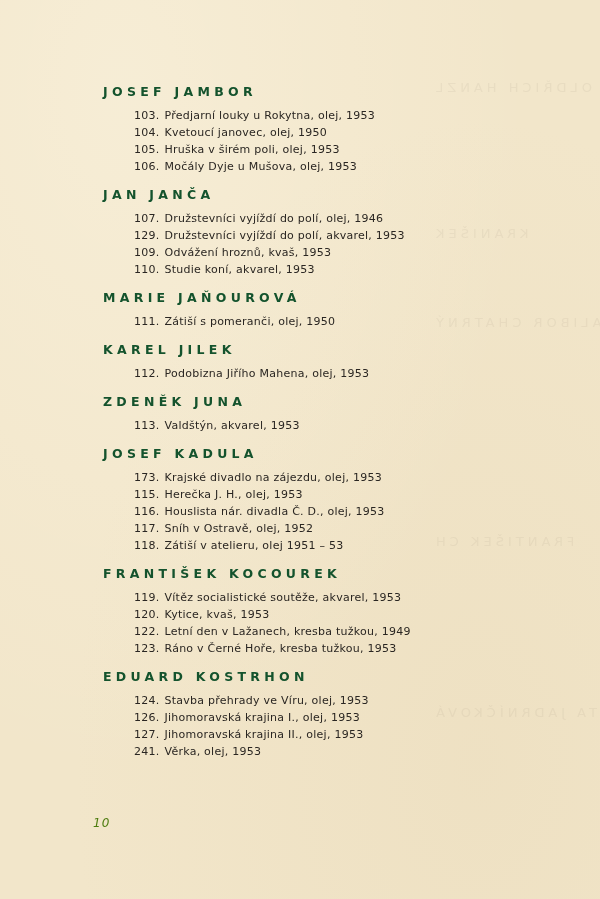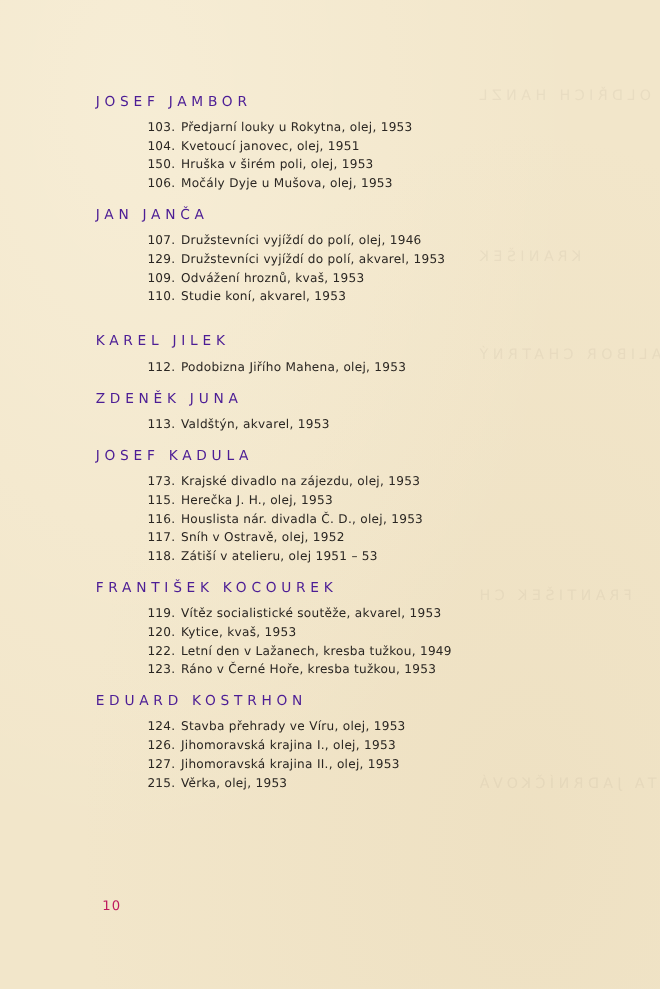--- a/index.html
+++ b/index.html
@@ -39,23 +39,23 @@
       width: 470px;
     }
     .section {
       margin: 0;
     }
     .artist {
       font-size: 12.5px;
       letter-spacing: 4.3px;
       line-height: 16px;
       height: 16px;
-      margin: 0 0 7px 0;
-      font-weight: normal;
-      color: #4c1d95;
+      margin: 0 0 7px 16px;
+      font-weight: bold;
+      color: #14532d;
     }
     .items {
       list-style: none;
       margin: 0 0 0 47px;
       padding: 0;
     }
     .item {
       font-size: 11px;
       line-height: 17px;
       height: 17px;
@@ -70,58 +70,65 @@
     }
     .gap {
       height: 12px;
     }
     .page-number {
       position: absolute;
       left: 93px;
       top: 816px;
       font-size: 12px;
       letter-spacing: 1px;
-      color: #be185d;
+      color: #4d7c0f;
+      font-style: italic;
     }
   </style>
 </head>
 <body>
 
 <div class="paper"></div>
 
 <div class="ghost" style="left:432px; top:80px;">OLDŘICH HANZL</div>
 <div class="ghost" style="left:432px; top:226px;">KRANIŠEK</div>
 <div class="ghost" style="left:432px; top:315px;">DALIBOR CHATRNÝ</div>
 <div class="ghost" style="left:432px; top:534px;">FRANTIŠEK CH</div>
 <div class="ghost" style="left:432px; top:705px;">KVĚTA JADRNÍČKOVÁ</div>
 
 <main class="content">
 
   <section class="section">
     <h2 class="artist">JOSEF JAMBOR</h2>
     <ul class="items">
       <li class="item"><span class="num">103.</span><span>Předjarní louky u Rokytna, olej, 1953</span></li>
-      <li class="item"><span class="num">104.</span><span>Kvetoucí janovec, olej, 1951</span></li>
-      <li class="item"><span class="num">150.</span><span>Hruška v širém poli, olej, 1953</span></li>
+      <li class="item"><span class="num">104.</span><span>Kvetoucí janovec, olej, 1950</span></li>
+      <li class="item"><span class="num">105.</span><span>Hruška v širém poli, olej, 1953</span></li>
       <li class="item"><span class="num">106.</span><span>Močály Dyje u Mušova, olej, 1953</span></li>
     </ul>
   </section>
   <div class="gap"></div>
 
   <section class="section">
     <h2 class="artist">JAN JANČA</h2>
     <ul class="items">
       <li class="item"><span class="num">107.</span><span>Družstevníci vyjíždí do polí, olej, 1946</span></li>
       <li class="item"><span class="num">129.</span><span>Družstevníci vyjíždí do polí, akvarel, 1953</span></li>
       <li class="item"><span class="num">109.</span><span>Odvážení hroznů, kvaš, 1953</span></li>
       <li class="item"><span class="num">110.</span><span>Studie koní, akvarel, 1953</span></li>
     </ul>
   </section>
   <div class="gap"></div>
 
+  <section class="section">
+    <h2 class="artist">MARIE JAŇOUROVÁ</h2>
+    <ul class="items">
+      <li class="item"><span class="num">111.</span><span>Zátiší s pomeranči, olej, 1950</span></li>
+    </ul>
+  </section>
   <div class="gap"></div>
 
   <section class="section">
     <h2 class="artist">KAREL JILEK</h2>
     <ul class="items">
       <li class="item"><span class="num">112.</span><span>Podobizna Jiřího Mahena, olej, 1953</span></li>
     </ul>
   </section>
   <div class="gap"></div>
 
@@ -155,19 +162,19 @@
     </ul>
   </section>
   <div class="gap"></div>
 
   <section class="section">
     <h2 class="artist">EDUARD KOSTRHON</h2>
     <ul class="items">
       <li class="item"><span class="num">124.</span><span>Stavba přehrady ve Víru, olej, 1953</span></li>
       <li class="item"><span class="num">126.</span><span>Jihomoravská krajina I., olej, 1953</span></li>
       <li class="item"><span class="num">127.</span><span>Jihomoravská krajina II., olej, 1953</span></li>
-      <li class="item"><span class="num">215.</span><span>Věrka, olej, 1953</span></li>
+      <li class="item"><span class="num">241.</span><span>Věrka, olej, 1953</span></li>
     </ul>
   </section>
 
 </main>
 
 <div class="page-number">10</div>
 
 </body></html>

